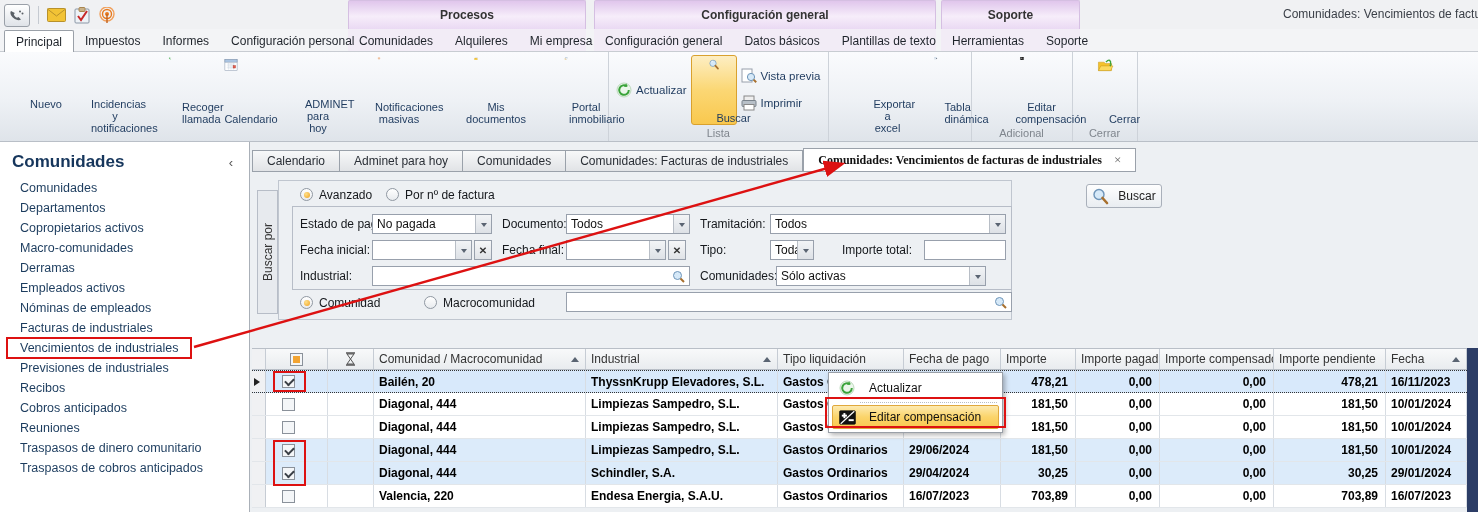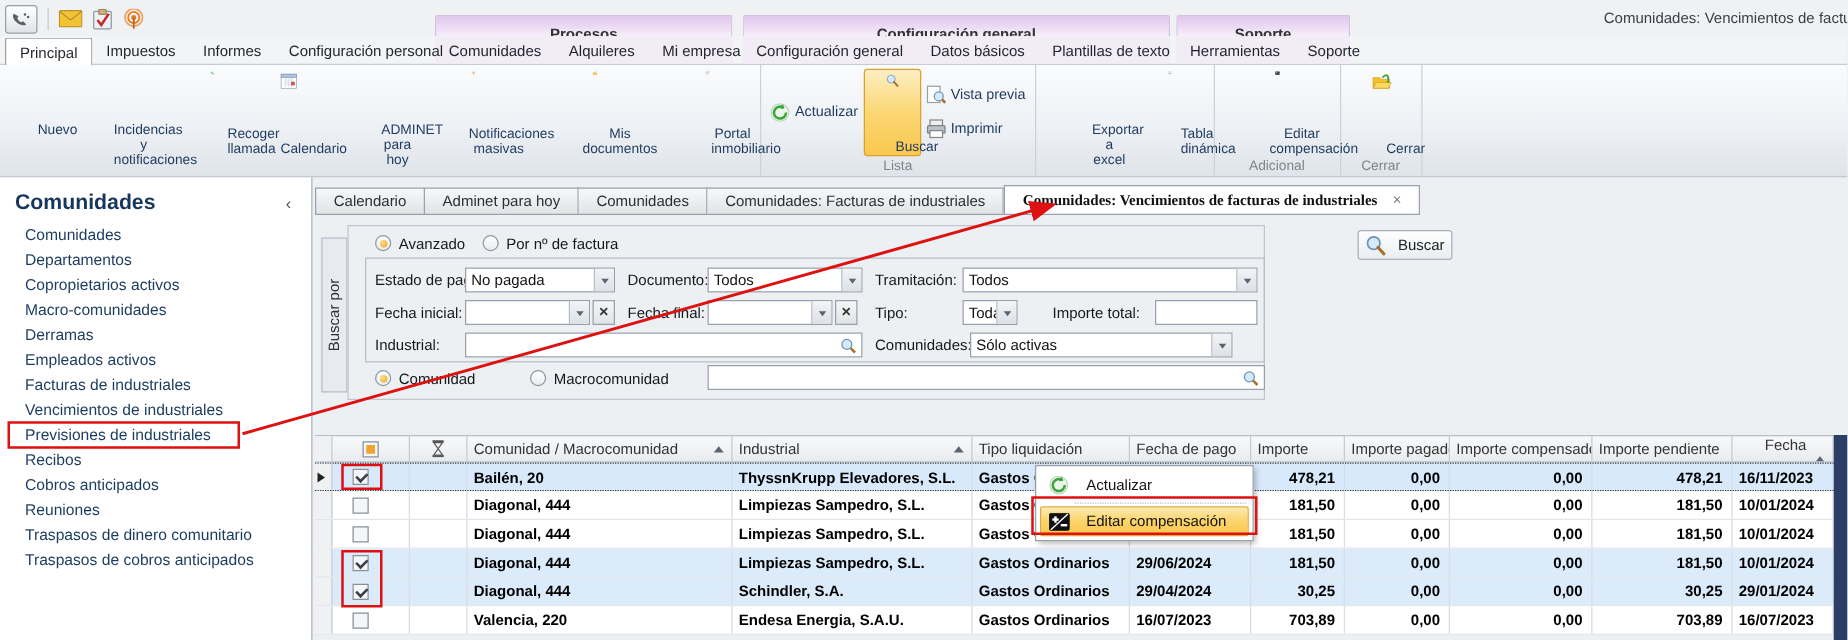--- a/index.html
+++ b/index.html
@@ -5,21 +5,21 @@
   *{box-sizing:border-box;margin:0;padding:0;}
   html,body{width:1478px;height:512px;overflow:hidden;}
   body{font-family:"Liberation Sans",sans-serif;background:#eef1f4;position:relative;}
 
   
   #titlebar{position:absolute;left:0;top:0;width:1478px;height:29px;background:#f0f1f3;}
   #qat{position:absolute;left:4px;top:3px;height:24px;display:flex;align-items:center;gap:8px;}
   .qbtn{display:flex;align-items:center;justify-content:center;}
   #app-btn{width:26px;height:23px;border:1px solid #9aa0a8;border-radius:3px;background:linear-gradient(#ffffff,#dfe3e8);}
   .qat-sep{width:1px;height:18px;background:#c5cad1;}
-  .ctxgrp{position:absolute;top:12px;height:29px;background:linear-gradient(180deg,#e0c6ec 0%,#f6edfa 55%,#eadaf3 100%);border:1px solid #d5bfe2;border-bottom:none;border-radius:2px 2px 0 0;display:flex;align-items:center;justify-content:center;font-weight:bold;font-size:12px;color:#333;}
+  .ctxgrp{position:absolute;top:0;height:29px;background:linear-gradient(180deg,#e0c6ec 0%,#f6edfa 55%,#eadaf3 100%);border:1px solid #d5bfe2;border-bottom:none;border-radius:2px 2px 0 0;display:flex;align-items:center;justify-content:center;font-weight:bold;font-size:12px;color:#333;}
   #grp-procesos{left:348px;width:238px;}
   #grp-config{left:594px;width:342px;}
   #grp-soporte{left:941px;width:139px;}
   #win-title{position:absolute;left:1283px;top:0;width:195px;height:29px;line-height:29px;font-size:12px;color:#3a3f47;white-space:nowrap;overflow:hidden;}
 
   
   #tabrow{position:absolute;left:0;top:29px;width:1478px;height:23px;background:#f3f4f6;border-bottom:1px solid #c8ccd2;}
   .tabtint{position:absolute;top:0;height:22px;background:#f2ecf6;}
   .tabset{position:absolute;top:1px;display:flex;height:22px;}
   #tabsB,#tabsC,#tabsD{justify-content:space-around;}
@@ -368,20 +368,21 @@
 <div id="sidebar">
   <div id="sb-title">Comunidades</div>
   <div id="sb-collapse">‹</div>
   <div id="sb-items">
       <div class="sb-item">Comunidades</div>
       <div class="sb-item">Departamentos</div>
       <div class="sb-item">Copropietarios activos</div>
       <div class="sb-item">Macro-comunidades</div>
       <div class="sb-item">Derramas</div>
       <div class="sb-item">Empleados activos</div>
+      <div class="sb-item">Nóminas de empleados</div>
       <div class="sb-item">Facturas de industriales</div>
       <div class="sb-item">Vencimientos de industriales</div>
       <div class="sb-item">Previsiones de industriales</div>
       <div class="sb-item">Recibos</div>
       <div class="sb-item">Cobros anticipados</div>
       <div class="sb-item">Reuniones</div>
       <div class="sb-item">Traspasos de dinero comunitario</div>
       <div class="sb-item">Traspasos de cobros anticipados</div>
     </div>
 </div>
@@ -522,21 +523,21 @@
       </div>
       <div class="th" style="width: 84px;">
         <span>Importe pagado</span>
       </div>
       <div class="th" style="width: 114px;">
         <span>Importe compensado</span>
       </div>
       <div class="th" style="width: 112px;">
         <span>Importe pendiente</span>
       </div>
-      <div class="th" style="width: 81px; flex-direction: column;">
+      <div class="th" style="width: 81px;">
         <span>Fecha</span>
         <i class="sortup"></i>
       </div>
     </div>
   <div id="tbody">
       <div class="tr checked selected">
         <div class="sel-col" style="width: 14px;">
           <i class="rowind"></i>
         </div>
         <div class="td" style="width: 62px; padding: 0px;">

